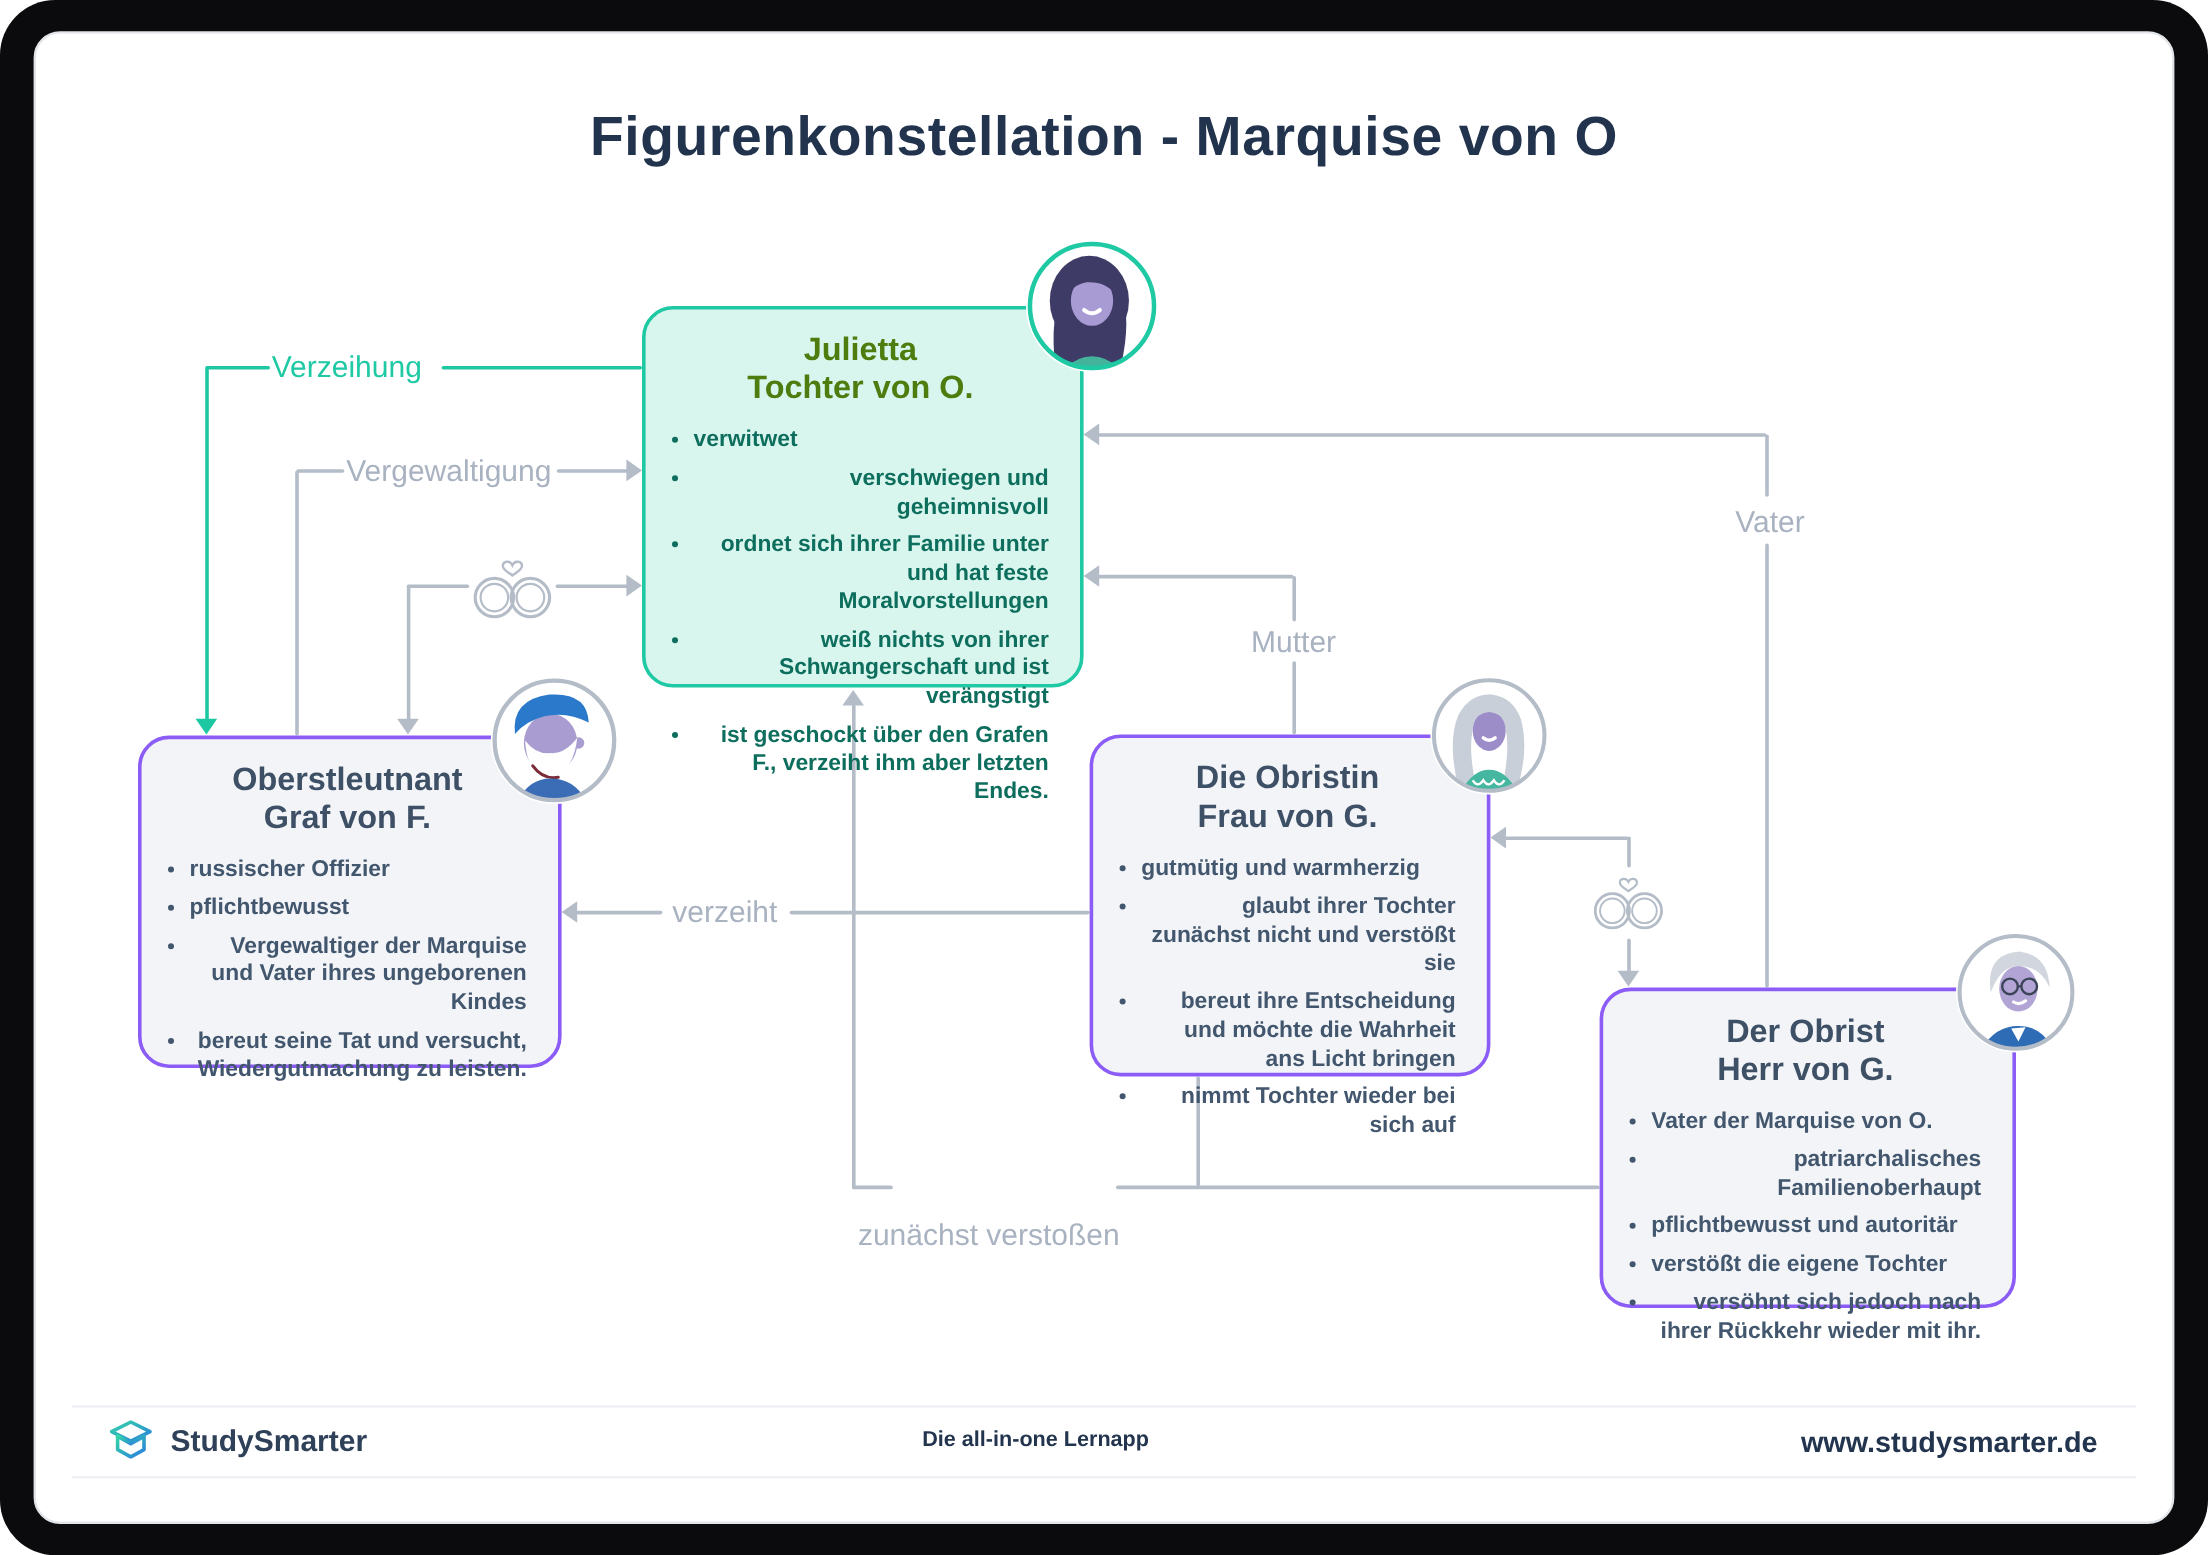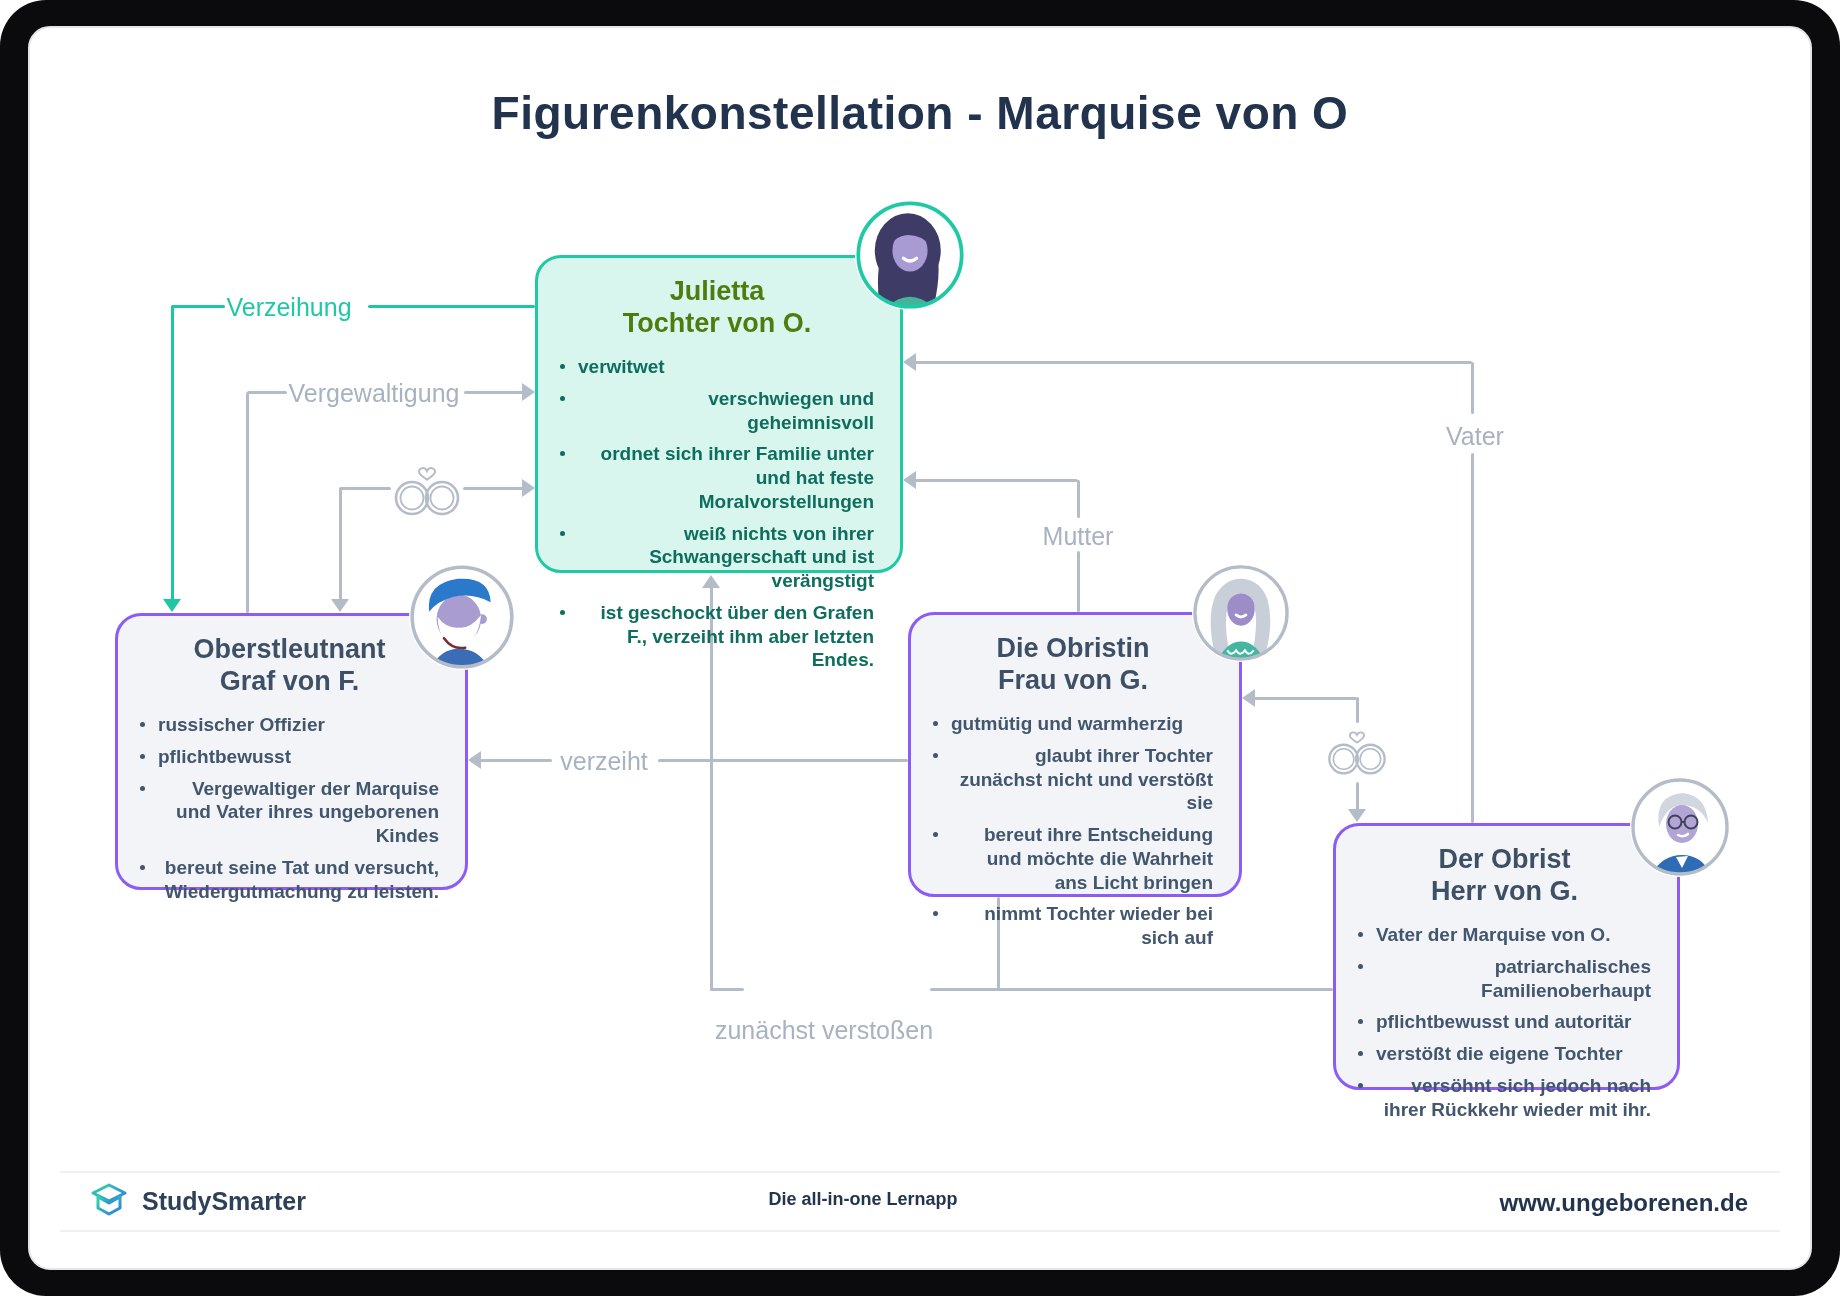--- a/index.html
+++ b/index.html
@@ -323,13 +323,13 @@
   </defs>
   <g fill="none" stroke="url(#lg)" stroke-width="3" stroke-linejoin="round" stroke-linecap="round">
     <path d="M5,12 L21,4 L37,12 L21,20 Z"></path>
     <path d="M10,16 V27 L21,33 L32,27 V16"></path>
     <path d="M10,16 L21,22 L32,16"></path>
     <path d="M21,22 V33"></path>
   </g>
 </svg>
 <div class="footer-text brand" style="left:142px;top:1187px;">StudySmarter</div>
 <div class="footer-text tagline" style="left:563px;top:1189px;width:600px;">Die all-in-one Lernapp</div>
-<div class="footer-text website" style="left:1400px;top:1189px;width:348px;">www.ungeborenen.de</div>
+<div class="footer-text website" style="left:1400px;top:1189px;width:348px;">www.studysmarter.de</div>
 
 </body></html>

